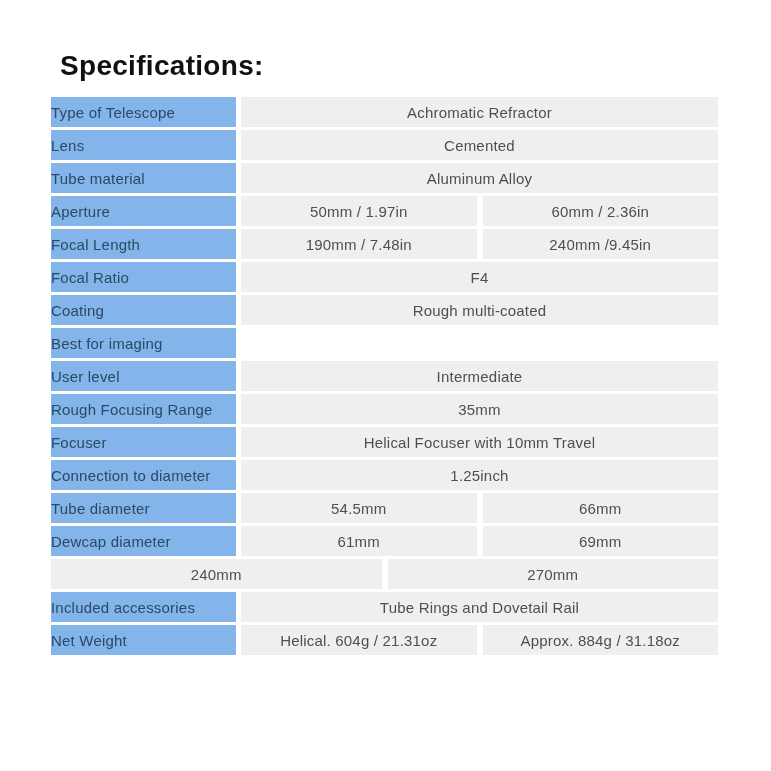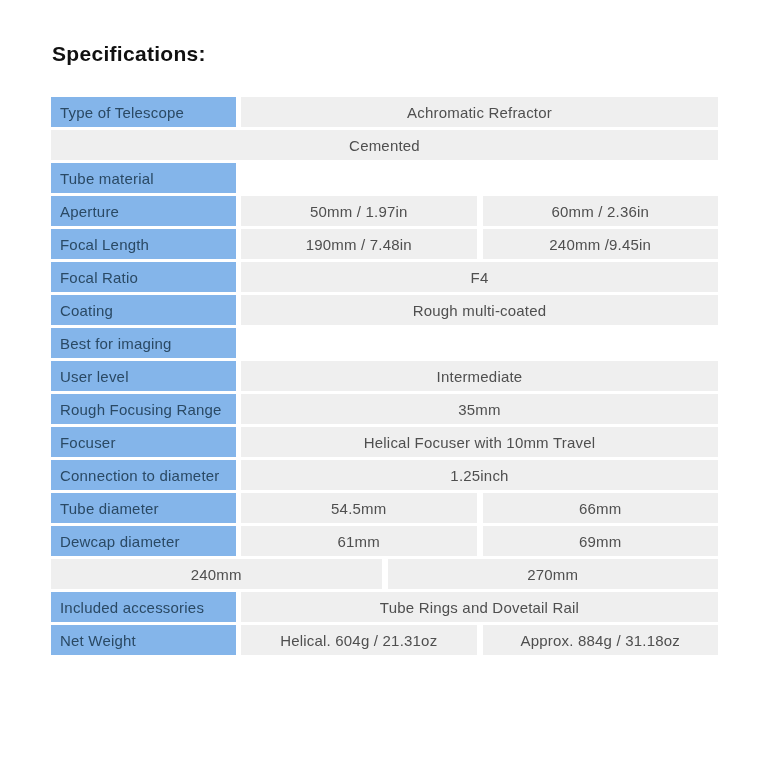--- a/index.html
+++ b/index.html
@@ -12,22 +12,22 @@
     position: relative;
     width: 771px;
     height: 771px;
     background: var(--page-bg, #ffffff);
     overflow: hidden;
   }
   .title {
     position: absolute;
     left: 52px;
     top: 42px;
-    margin: 0;
-    font-size: 21px;
+    margin: 8px;
+    font-size: 28px;
     font-weight: 700;
     letter-spacing: 0.3px;
     color: var(--title-text, #111111);
   }
   .table {
     position: absolute;
     left: 51px;
     top: 97px;
     width: 667px;
     display: flex;
@@ -43,21 +43,20 @@
     display: flex;
     align-items: center;
     font-size: 15px;
     letter-spacing: 0.2px;
     white-space: nowrap;
     overflow: hidden;
   }
   .cell.label {
     width: 185px;
     flex: 0 0 185px;
-    padding-left: 9px;
     box-sizing: border-box;
     background: var(--label-bg, #84B5EA);
     color: var(--label-text, #2A4964);
   }
   .vals {
     flex: 1;
     display: flex;
     gap: 6px;
   }
   .cell.value {
@@ -74,26 +73,30 @@
 <div class="page" style="--page-bg: #FFFFFF; --title-text: #111111; --label-bg: #84B5EA; --label-text: #2A4964; --value-bg: #EFEFEF; --value-text: #4F4F4F;">
   <h1 class="title">Specifications:</h1>
   <div class="table" id="spec-table">
       <div class="row">
         <div class="cell label">Type of Telescope</div>
         <div class="vals">
           <div class="cell value">Achromatic Refractor</div>
         </div>
       </div>
       <div class="row">
+        <div class="cell label">Lens</div>
         <div class="vals">
           <div class="cell value">Cemented</div>
         </div>
       </div>
       <div class="row">
         <div class="cell label">Tube material</div>
+        <div class="vals">
+          <div class="cell value">Aluminum Alloy</div>
+        </div>
       </div>
       <div class="row">
         <div class="cell label">Aperture</div>
         <div class="vals">
           <div class="cell value">50mm / 1.97in</div>
           <div class="cell value">60mm / 2.36in</div>
         </div>
       </div>
       <div class="row">
         <div class="cell label">Focal Length</div>

